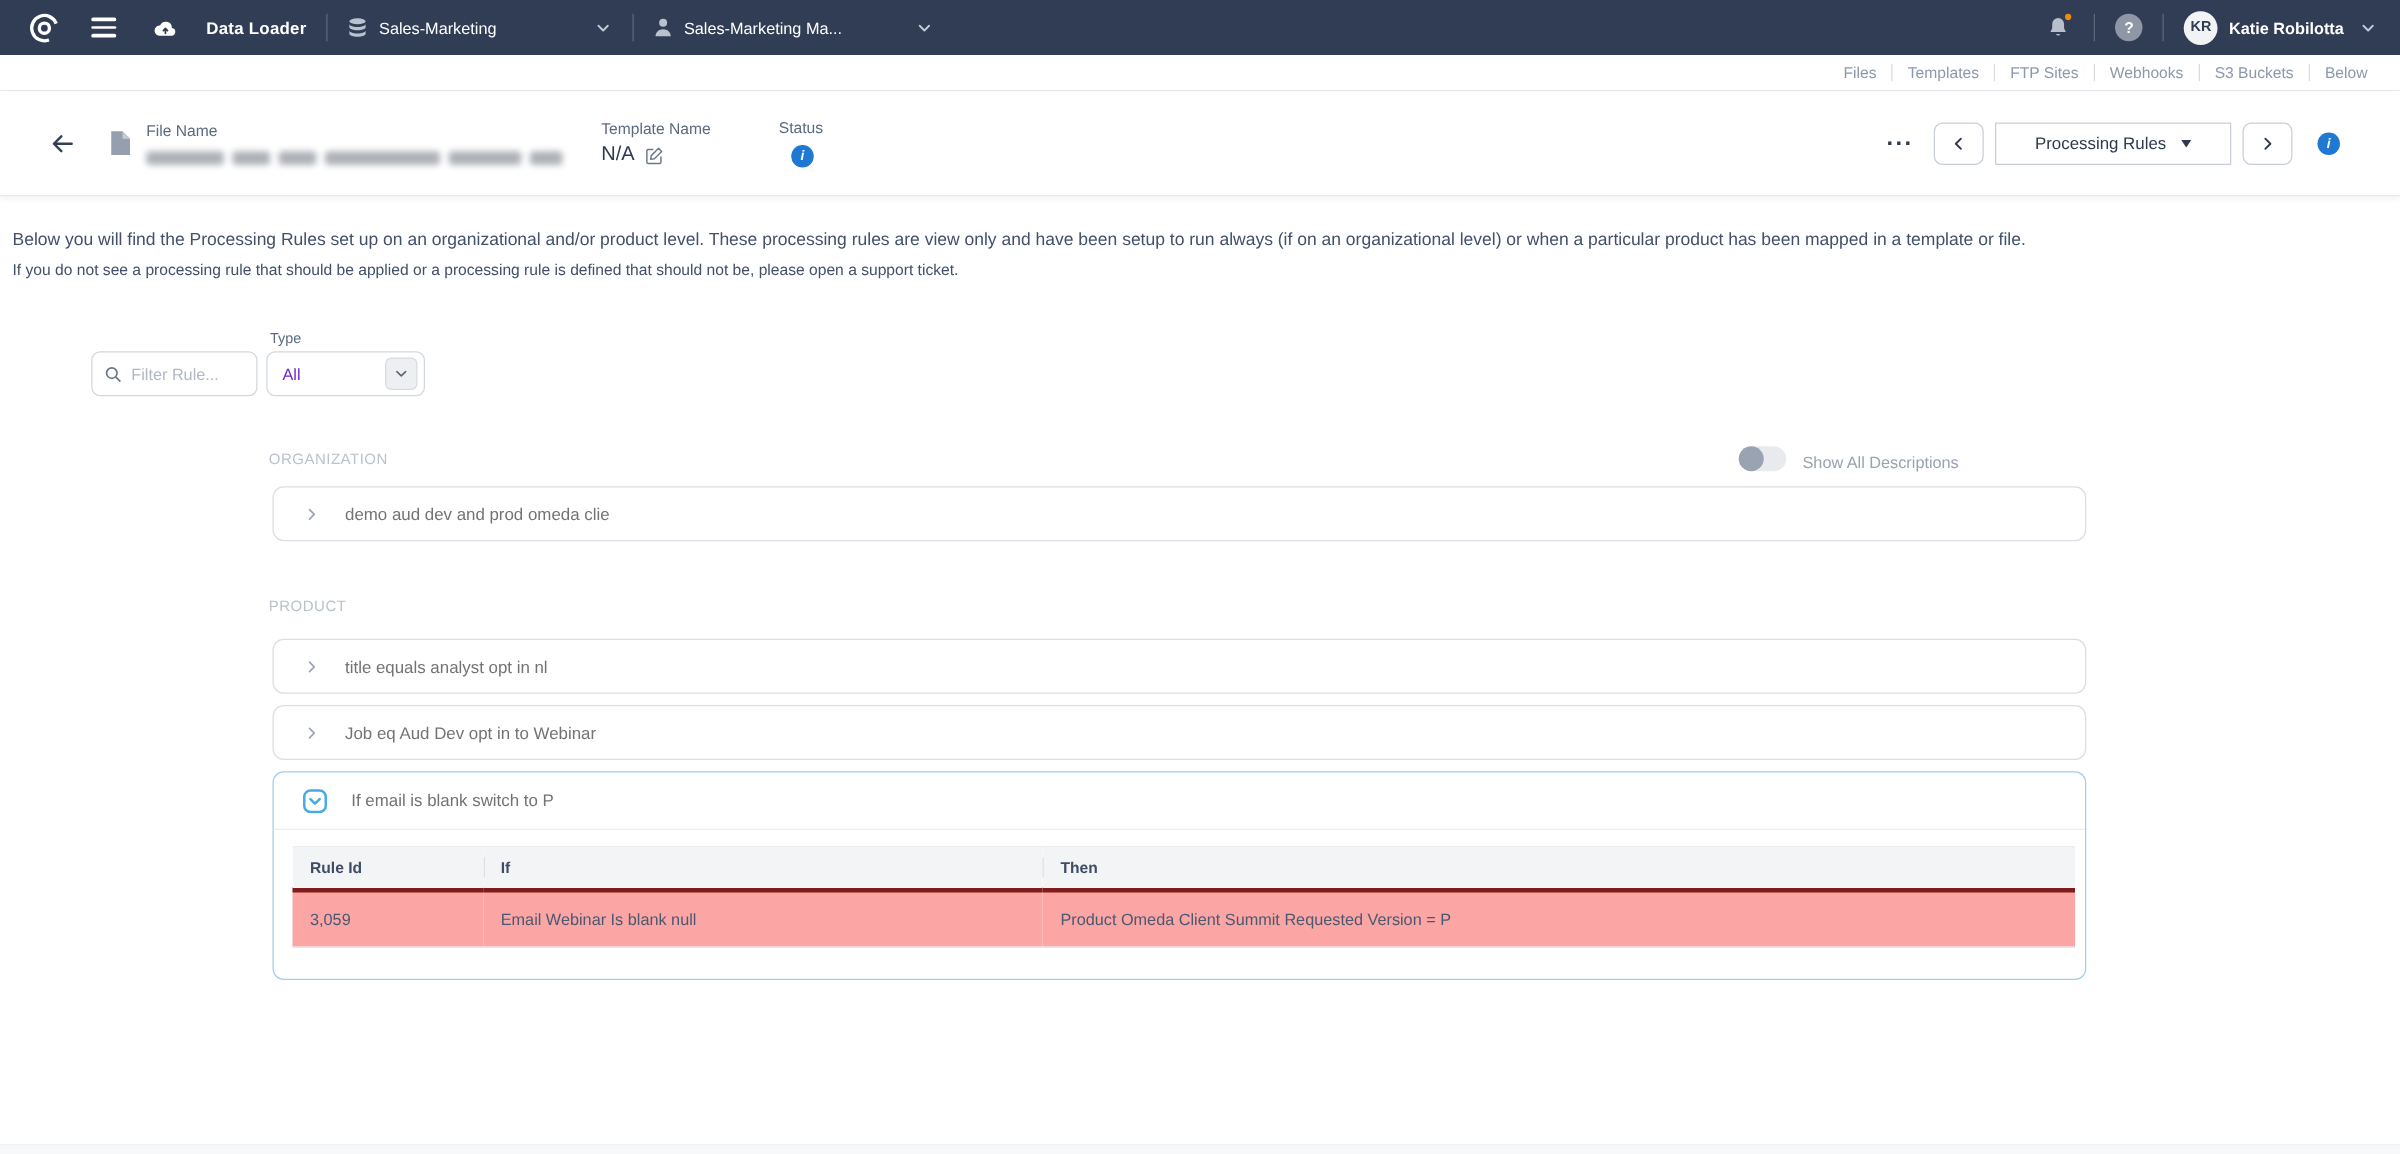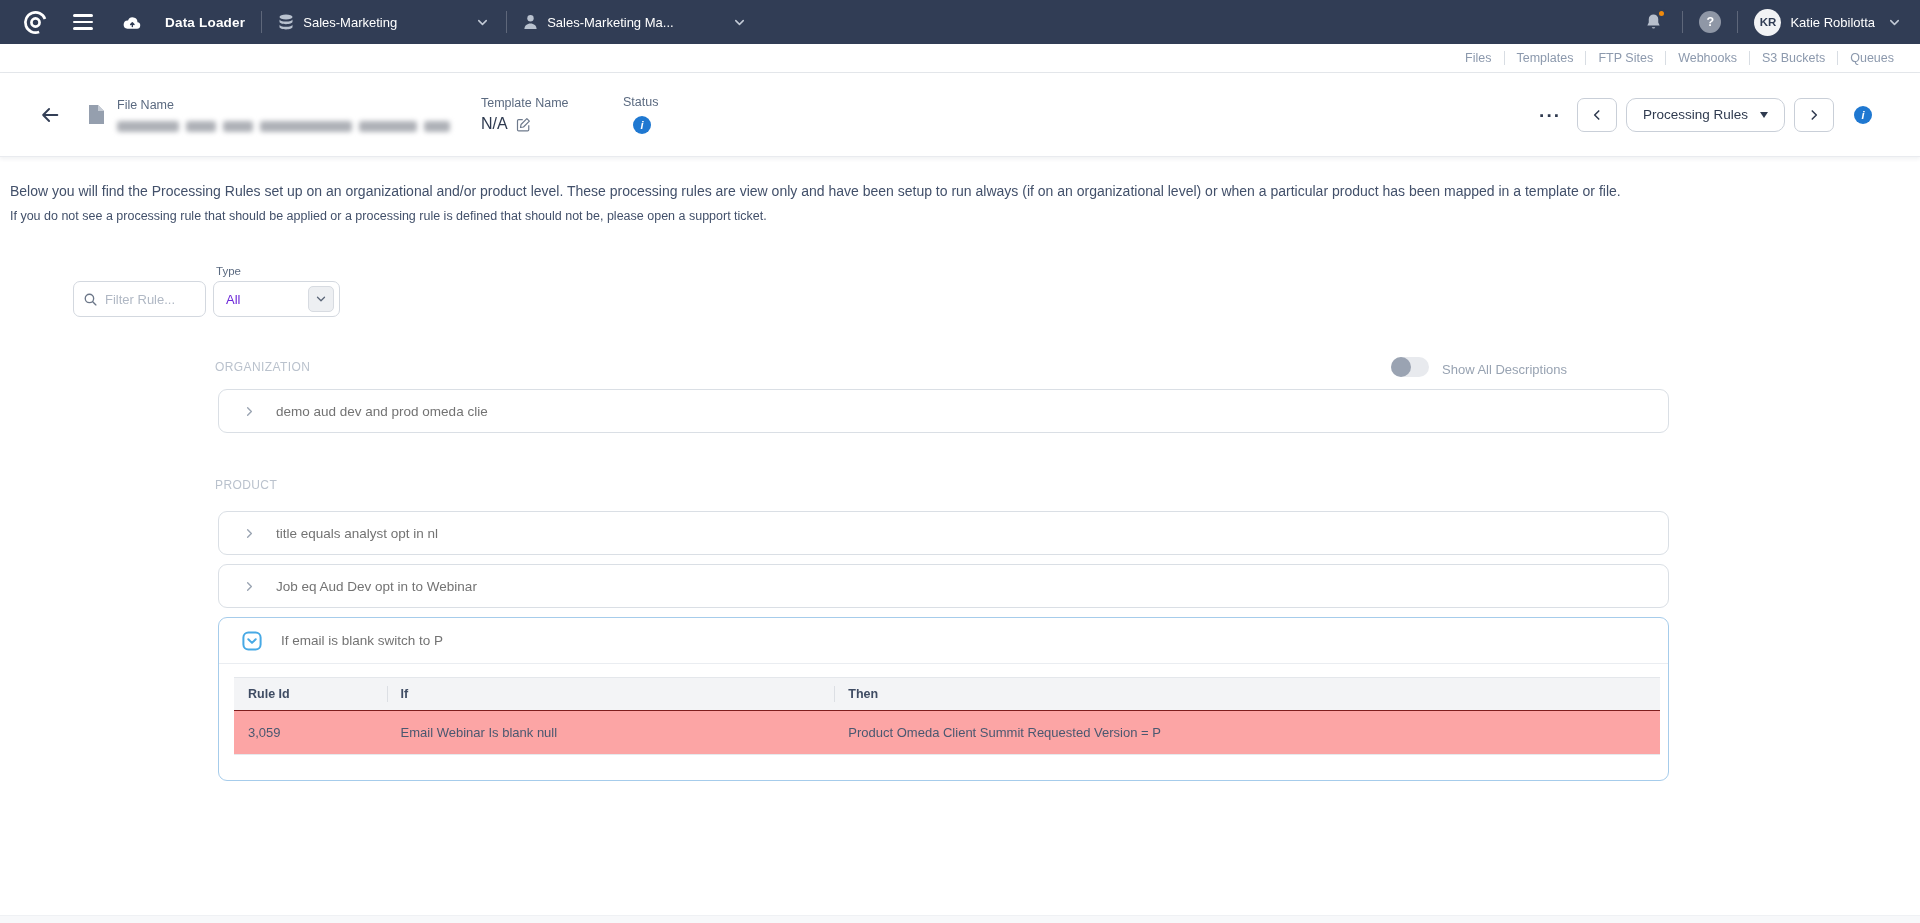--- a/index.html
+++ b/index.html
@@ -20,21 +20,21 @@
   .tb-select { display:flex; align-items:center; gap:9px; font-size:13px; cursor:pointer; }
   .tb-select .spacer { width:60px; }
   .tb-right { margin-left:auto; display:flex; align-items:center; }
   .bell-wrap { position:relative; width:26px; height:26px; display:grid; place-items:center; cursor:pointer; }
   .bell-dot { position:absolute; top:0; right:0; width:9px; height:9px; border-radius:50%;
     background:#f08a0c; border:2px solid #313d55; }
   .help-circle { width:22px; height:22px; border-radius:50%; background:#8f97a6; color:#fff;
     font-size:12.5px; font-weight:700; display:grid; place-items:center; cursor:pointer; }
   .avatar { width:27px; height:27px; border-radius:50%; background:#f2f3f5; color:#303c54;
     font-size:11.5px; font-weight:700; display:grid; place-items:center; margin-right:9px; }
-  .user-name { font-size:13px; font-weight:400; margin-right:12px; cursor:pointer; }
+  .user-name { font-size:13px; font-weight:700; margin-right:12px; cursor:pointer; }
 
   
   .subnav { height:29px; background:#fff; border-bottom:1px solid #e5e8ec;
     display:flex; align-items:center; justify-content:flex-end; padding-right:14px; }
   .subnav a { font-size:12.5px; color:#8c99ad; text-decoration:none; padding:0 12px; cursor:pointer; }
   .subnav .vsep { width:1px; height:14px; background:#d8dde3; }
 
   
   .fileheader { height:84px; background:#fff; display:flex; align-items:center;
     padding:0 48px 0 36px; border-bottom:1px solid #e9ebef;
@@ -55,21 +55,21 @@
   .na-value { font-size:16px; color:#2e3a50; }
   .fh-status .info-badge { margin:7px 0 0 10px; }
   .info-badge { width:18px; height:18px; border-radius:50%; background:#1f78d1; color:#fff;
     font-size:11px; font-weight:700; font-style:italic; display:grid; place-items:center; }
   .fh-right { margin-left:auto; display:flex; align-items:center; }
   .more-dots { font-size:19px; font-weight:700; letter-spacing:2px; color:#2f3a4f;
     background:none; border:none; cursor:pointer; line-height:1; padding-bottom:8px; }
   .icon-btn { width:40px; height:34px; border:1px solid #c9cfd8; border-radius:7px;
     background:#fff; display:grid; place-items:center; cursor:pointer; margin-left:16px; }
   .icon-btn + .dropdown-btn, .dropdown-btn + .icon-btn { margin-left:9px; }
-  .dropdown-btn { height:34px; padding:0 16px; border:1px solid #c9cfd8; border-radius:10px;
+  .dropdown-btn { height:34px; padding:0 31px; border:1px solid #c9cfd8; border-radius:0;
     background:#fff; display:flex; align-items:center; gap:12px; cursor:pointer;
     font-size:13.5px; color:#2f3a4f; font-family:inherit; }
   .caret-down { width:0; height:0; border-left:4.5px solid transparent;
     border-right:4.5px solid transparent; border-top:6px solid #2f3a4f; }
   .fh-right .info-badge { margin-left:20px; }
 
   
   .content { position:relative; }
   .intro-1 { font-size:14px; color:#42506a; margin:26px 0 0 10px; }
   .intro-2 { font-size:12.5px; color:#42506a; margin:10px 0 0 10px; }
@@ -103,21 +103,21 @@
   .rule-card { min-height:44px; border:1px solid #dadfe5; border-radius:9px; background:#fff;
     display:flex; align-items:center; gap:19px; padding-left:23px; margin-bottom:9px; cursor:pointer; }
   .rule-title { font-size:13.5px; color:#737373; }
   .rule-card.expanded { display:block; padding:0; border-color:#a6cceb; cursor:default; }
   .exp-head { height:46px; display:flex; align-items:center; gap:19px; padding-left:23px;
     border-bottom:1px solid #eaedf1; cursor:pointer; }
 
   .rule-table-wrap { margin:13px 8px 25px 15px; }
   table.rule-table { width:100%; border-collapse:collapse; }
   .rule-table th { background:#f3f4f6; text-align:left; font-size:12.5px; font-weight:700;
-    color:#3f4c63; padding:9px 14px; border-top:1px solid #e4e7eb; border-bottom:1px solid #7f1d1d;
+    color:#3f4c63; padding:9px 14px; border-top:1px solid #e4e7eb; border-bottom:4px solid #7f1d1d;
     position:relative; }
   .rule-table th + th::before { content:''; position:absolute; left:0; top:8px; bottom:8px;
     width:1px; background:#dcdfe4; }
   .rule-table td { font-size:13px; color:#4a5870; padding:14px; border-bottom:1px solid #e6e9ed;
     background:#fca5a5; }
   .col-ruleid { width:10.7%; } .col-if { width:31.4%; }
 
   .bottom-strip { position:fixed; left:0; bottom:0; width:1920px; height:8px;
     background:#f7f8fa; border-top:1px solid #eff1f4; }
 
@@ -207,21 +207,21 @@
   <a>Files</a>
   <span class="vsep"></span>
   <a>Templates</a>
   <span class="vsep"></span>
   <a>FTP Sites</a>
   <span class="vsep"></span>
   <a>Webhooks</a>
   <span class="vsep"></span>
   <a>S3 Buckets</a>
   <span class="vsep"></span>
-  <a>Queues</a>
+  <a>Below</a>
 </nav>
 
 <section class="fileheader">
   <button class="back-btn">
     <svg width="24" height="22" viewBox="0 0 24 24" fill="none">
       <path d="M20 12H4.5M11 5.5L4.5 12l6.5 6.5" stroke="#333f56" stroke-width="2.1" stroke-linecap="round" stroke-linejoin="round"></path>
     </svg>
   </button>
   <span class="doc-icon-wrap">
     <svg width="17" height="21" viewBox="0 0 17 21" fill="#959fae">

